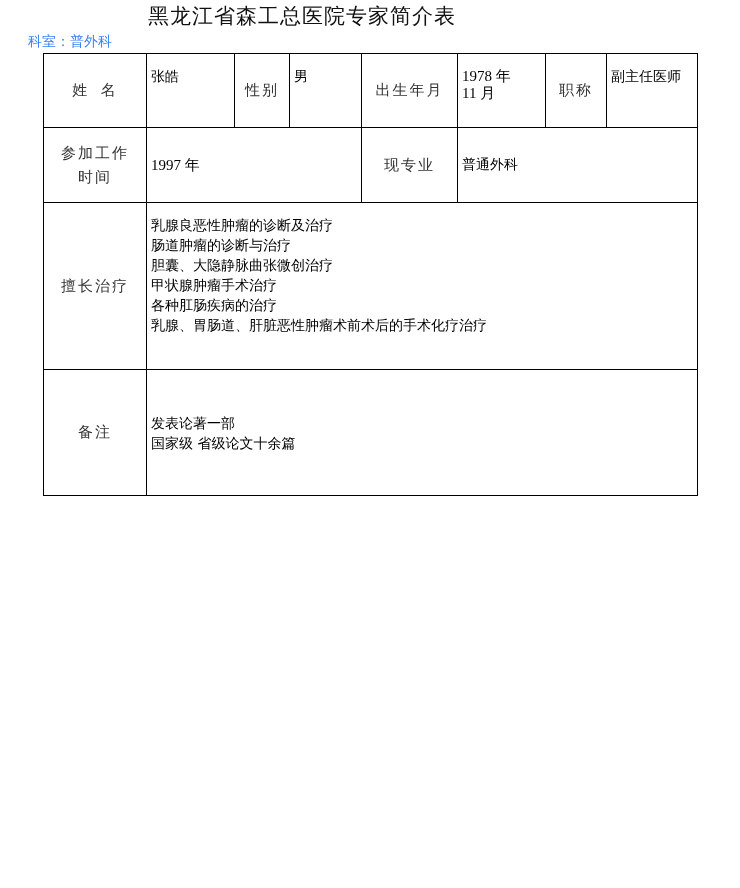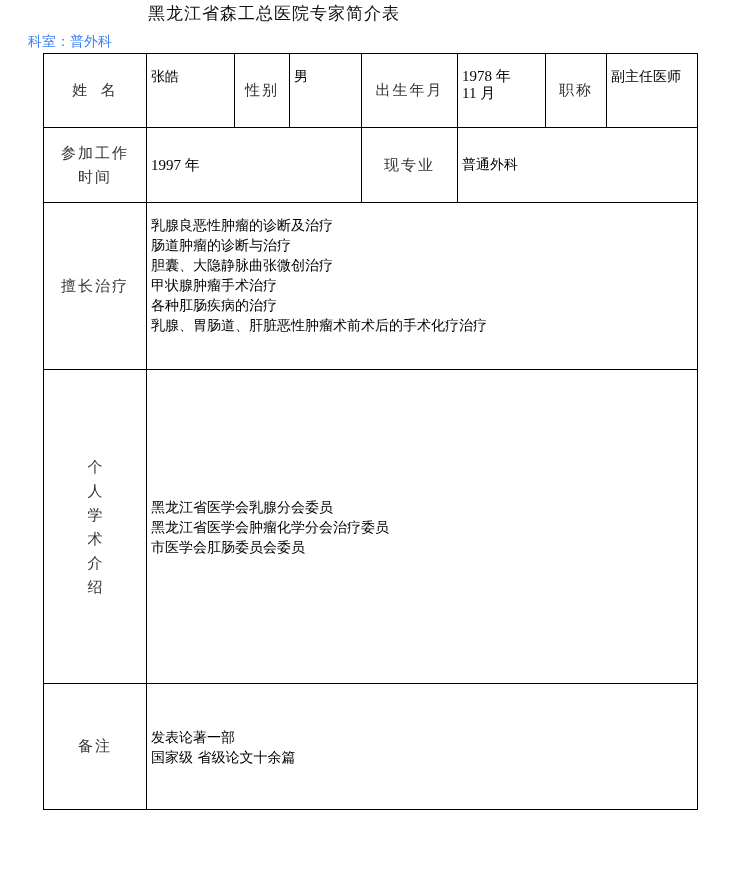--- a/index.html
+++ b/index.html
@@ -1,18 +1,18 @@
 <!DOCTYPE html>
 <html><head>
 <meta charset="utf-8">
 <style>
   html, body { margin: 0; padding: 0; background: #ffffff; }
   body { width: 740px; height: 888px; position: relative; overflow: hidden;
          font-family: "DejaVu Serif", "Liberation Serif", serif; color: #000; }
-  .title { position: absolute; left: 148px; top: 2px; font-size: 17px; letter-spacing: 1px;
+  .title { position: absolute; left: 148px; top: 2px; font-size: 21px; letter-spacing: 1px;
            font-family: "DejaVu Sans", sans-serif; font-weight: 300; color: #111; }
   .dept { position: absolute; left: 28px; top: 33px; font-size: 14px; color: #3b82f6;
           font-family: "DejaVu Sans", sans-serif; }
   table { position: absolute; left: 43px; top: 53px; border-collapse: collapse; table-layout: fixed;
           width: 654px; }
   td { border: 1.3px solid #000; padding: 0; vertical-align: middle; font-size: 14px;
        font-family: "DejaVu Sans", sans-serif; }
   td.lab { text-align: center; color: #333; letter-spacing: 2px; font-size: 15px; font-family: Liberation Serif, serif; }
   td.val { padding-left: 4px; }
   td.valtop { vertical-align: top; padding-left: 4px; padding-top: 14px; line-height: 17px; }
@@ -58,28 +58,20 @@
     <td class="lab">擅长治疗</td>
     <td class="val lines" colspan="7" style="vertical-align:top;padding-top:12px">
       <div>乳腺良恶性肿瘤的诊断及治疗</div>
       <div>肠道肿瘤的诊断与治疗</div>
       <div>胆囊、大隐静脉曲张微创治疗</div>
       <div>甲状腺肿瘤手术治疗</div>
       <div>各种肛肠疾病的治疗</div>
       <div>乳腺、胃肠道、肝脏恶性肿瘤术前术后的手术化疗治疗</div>
     </td>
   </tr>
-  <tr style="height:314px">
-    <td class="lab"><span class="vert">个人学术介绍</span></td>
-    <td class="val lines" colspan="7">
-      <div>黑龙江省医学会乳腺分会委员</div>
-      <div>黑龙江省医学会肿瘤化学分会治疗委员</div>
-      <div>市医学会肛肠委员会委员</div>
-    </td>
-  </tr>
   <tr style="height:126px">
     <td class="lab">备注</td>
     <td class="val lines" colspan="7">
       <div>发表论著一部</div>
       <div>国家级 省级论文十余篇</div>
     </td>
   </tr>
 </tbody>
   </table>
 

